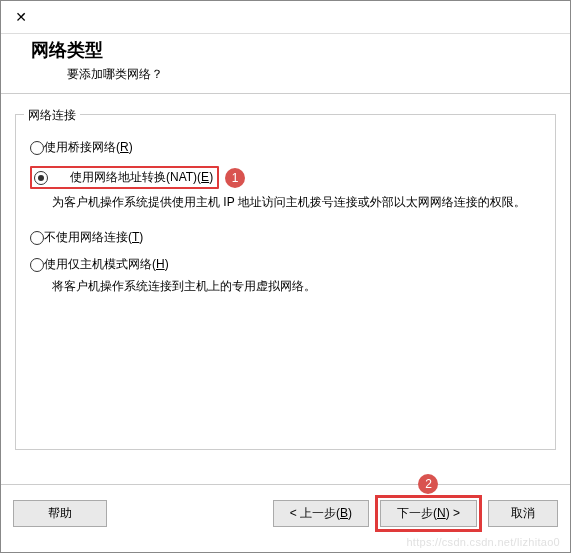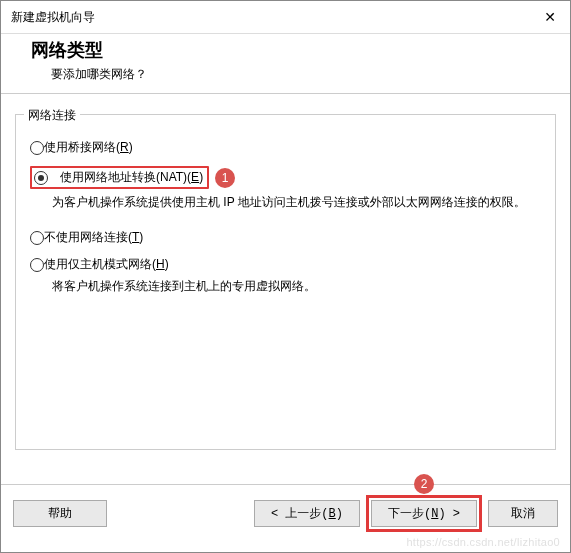--- a/index.html
+++ b/index.html
@@ -26,21 +26,21 @@
   .close-btn {
     width: 20px; height: 20px;
     display: flex; align-items: center; justify-content: center;
     font-size: 14px; cursor: default;
   }
   .header {
     padding: 4px 16px 10px 30px;
     border-bottom: 1px solid #ccc;
   }
   .header-title { font-weight: bold; font-size: 18px; margin-bottom: 4px; }
-  .header-sub { margin-left: 20px; }
+  .header-sub { margin-left: 36px; }
   .content {
     flex: 1;
     padding: 14px 14px 0 14px;
     position: relative;
   }
   .fieldset {
     border: 1px solid #ccc;
     padding: 14px 14px 18px 14px;
     position: relative;
     margin-top: 6px;
@@ -106,21 +106,21 @@
     gap: 4px;
     position: relative;
   }
   .btn {
     background: #e9e9e9;
     border: 1px solid #aaa;
     padding: 4px 16px;
     min-width: 94px;
     text-align: center;
     font-size: 12px;
-    font-family: Liberation Mono, monospace;
+    font-family: Liberation Sans, sans-serif;
   }
   .spacer { flex: 1; }
   .next-wrap {
     border: 3px solid #e03a3a;
     padding: 2px;
     margin: 0 2px;
     display: inline-flex;
     position: relative;
   }
   .callout2 {
@@ -140,21 +140,20 @@
     color: #ccc;
     font-size: 11px;
     opacity: 0.6;
     letter-spacing: 0.3px;
   }
 </style>
 </head>
 <body>
 
 <div class="titlebar">
-  <span class="titlebar-title">新建虚拟机向导</span>
   <span class="close-btn">✕</span>
 </div>
 
 <div class="header">
   <div class="header-title">网络类型</div>
   <div class="header-sub">要添加哪类网络？</div>
 </div>
 
 <div class="content">
   <div class="fieldset">
@@ -166,21 +165,21 @@
         <span class="opt-label">
           <span>使用桥接网络(</span><span class="hotkey">R</span><span>)</span>
         </span>
       </div>
     </div>
 
     <div class="option">
       <div class="radio-row">
         <span class="selected-box">
           <span class="radio checked"></span>
-          <span class="opt-label" style="margin-left:12px;">
+          <span class="opt-label" style="margin-left:22px;">
             <span>使用网络地址转换(NAT)(</span><span class="hotkey">E</span><span>)</span>
           </span>
         </span>
         <span class="callout">1</span>
       </div>
       <div class="opt-desc">为客户机操作系统提供使用主机 IP 地址访问主机拨号连接或外部以太网网络连接的权限。</div>
     </div>
 
     <div class="option" style="margin-top:18px;">
       <div class="radio-row">

